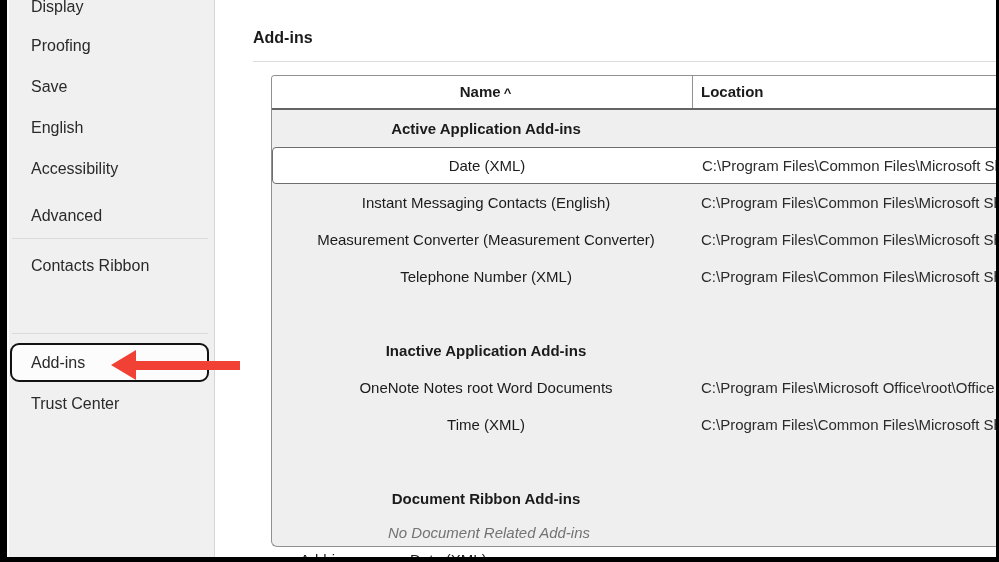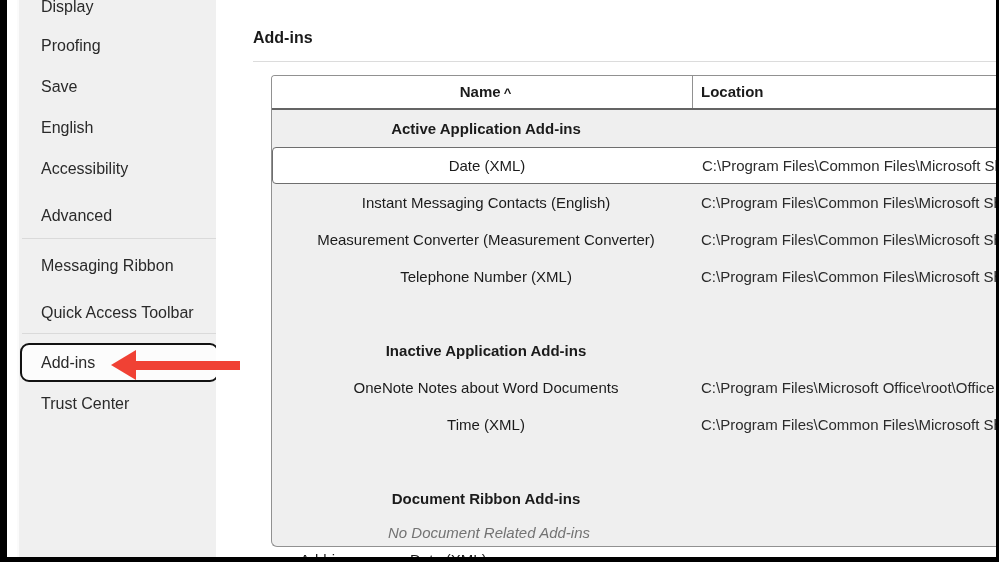--- a/index.html
+++ b/index.html
@@ -17,21 +17,20 @@
     position: absolute; left: 7px; top: 0; width: 989px; height: 557px;
     background: #ffffff; overflow: hidden;
   }
 
   
   .sidebar {
     position: absolute; left: 0; top: 0; width: 208px; height: 557px;
     background: #f0f0f0;
     border-left: 2px solid #fbfbfb;
     border-right: 1px solid #d6d6d6;
-    margin-left: 10px;
   }
   .nav-item {
     position: absolute; left: 22px; right: 8px; height: 22px;
     font-size: 16px; color: #2a2a2a; white-space: nowrap;
     cursor: default; line-height: 22px;
   }
   .nav-divider {
     position: absolute; left: 3px; width: 196px; height: 0;
     border-top: 1px solid #dadada;
   }
@@ -111,22 +110,21 @@
   <div class="window">
 
     <div class="sidebar">
       <div class="nav-item" style="top:-4px">Display</div>
       <div class="nav-item" style="top:35px">Proofing</div>
       <div class="nav-item" style="top:76px">Save</div>
       <div class="nav-item" style="top:117px">English</div>
       <div class="nav-item" style="top:158px">Accessibility</div>
       <div class="nav-item" style="top:205px">Advanced</div>
       <div class="nav-divider" style="top:238px"></div>
-      <div class="nav-item" style="top:255px">Messaging Ribbon</div>
-      <div class="nav-item" style="top:302px">Quick Access Toolbar</div>
+      <div class="nav-item" style="top:255px">Contacts Ribbon</div>
       <div class="nav-divider" style="top:333px"></div>
       <div class="selected-box"></div>
       <div class="nav-item boxed" style="top:352px">Add-ins</div>
       <div class="nav-item" style="top:393px">Trust Center</div>
     </div>
 
     <div class="main">
       <div class="page-title">Add-ins</div>
       <div class="title-divider"></div>
 
@@ -164,21 +162,21 @@
         </div>
 
         <div class="t-row"></div>
 
         <div class="t-row section">
           <div class="c-name">Inactive Application Add-ins</div>
           <div class="c-loc"></div>
         </div>
 
         <div class="t-row">
-          <div class="c-name">OneNote Notes about Word Documents</div>
+          <div class="c-name">OneNote Notes root Word Documents</div>
           <div class="c-loc">C:\Program Files\Microsoft Office\root\Office</div>
         </div>
 
         <div class="t-row">
           <div class="c-name">Time (XML)</div>
           <div class="c-loc">C:\Program Files\Common Files\Microsoft Shared\</div>
         </div>
 
         <div class="t-row"></div>
 

